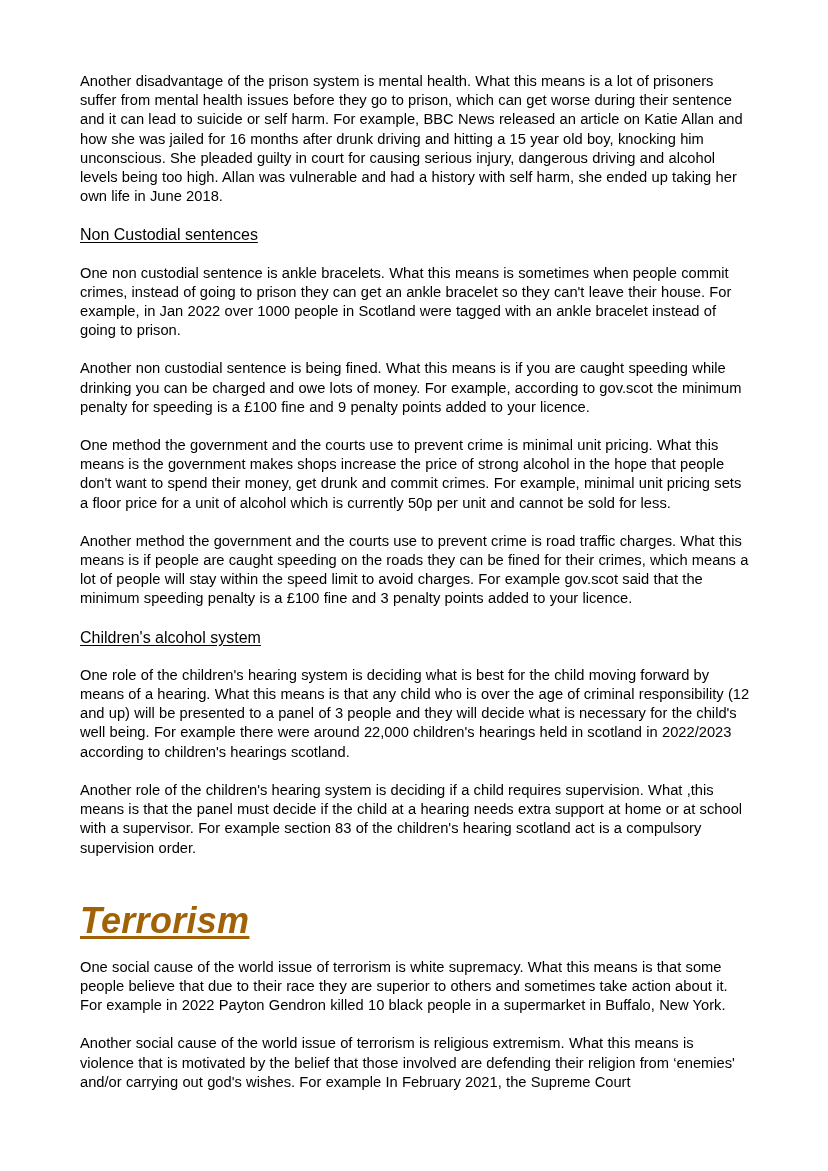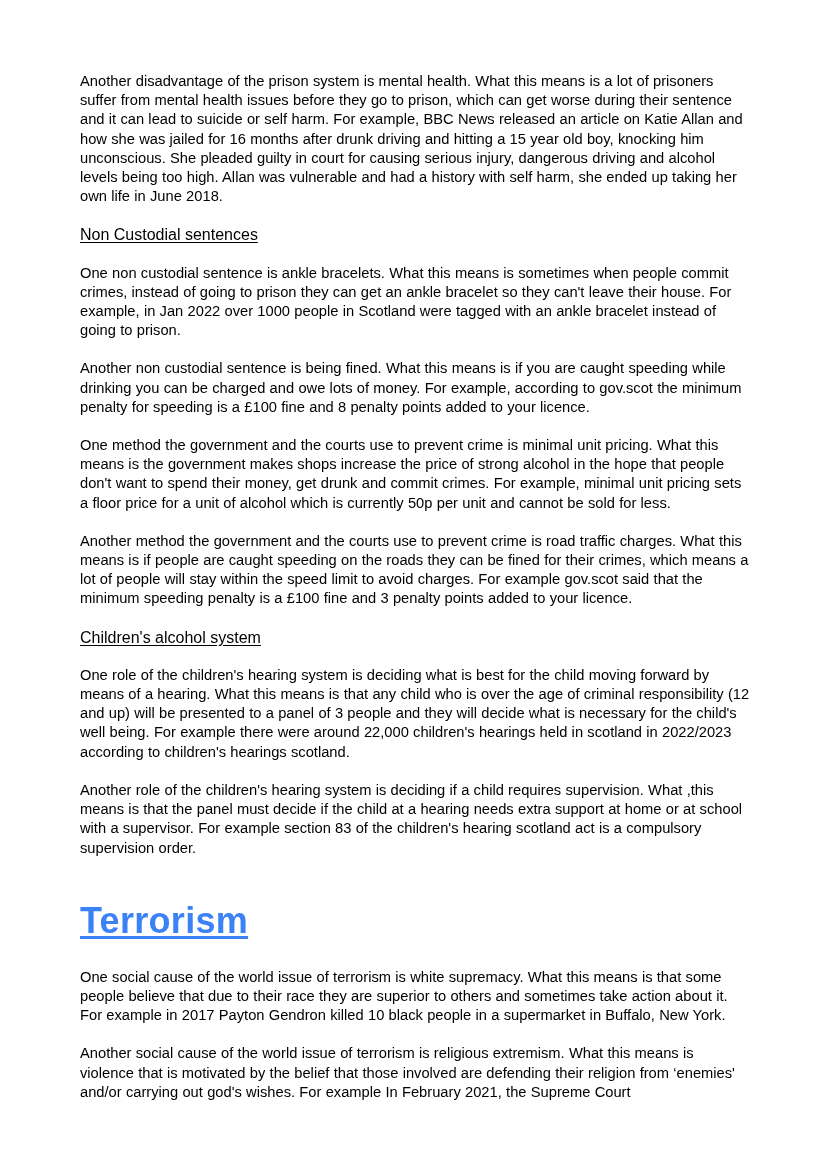--- a/index.html
+++ b/index.html
@@ -38,56 +38,57 @@
   h3.subhead {
     margin: 0 0 19px 0;
     font-size: 16px;
     line-height: 19.2px;
     font-weight: normal;
     text-decoration: underline;
     text-underline-offset: 2px;
     color: #000000;
   }
   h1.section-title {
-    margin: 42px 0 26px 0;
+    margin: 42px 0 16px 0;
     font-size: 36px;
     line-height: 42px;
     font-weight: bold;
     text-decoration: underline;
     text-underline-offset: 3px;
-    color: #3b82f6;
+    color: #a16207;
     letter-spacing: 0.3px;
+    font-style: italic;
   }
 </style>
 </head>
 <body>
 
 <div class="page">
   <div class="doc-body">
 
     <p class="para">Another disadvantage of the prison system is mental health. What this means is a lot of prisoners suffer from mental health issues before they go to prison, which can get worse during their sentence and it can lead to suicide or self harm. For example, BBC News released an article on Katie Allan and how she was jailed for 16 months after drunk driving and hitting a 15 year old boy, knocking him unconscious. She pleaded guilty in court for causing serious injury, dangerous driving and alcohol levels being too high. Allan was vulnerable and had a history with self harm, she ended up taking her own life in June 2018.</p>
 
     <h3 class="subhead">Non Custodial sentences</h3>
 
     <p class="para">One non custodial sentence is ankle bracelets. What this means is sometimes when people commit crimes, instead of going to prison they can get an ankle bracelet so they can't leave their house. For example, in Jan 2022 over 1000 people in Scotland were tagged with an ankle bracelet instead of going to prison.</p>
 
-    <p class="para">Another non custodial sentence is being fined. What this means is if you are caught speeding while drinking you can be charged and owe lots of money. For example, according to gov.scot the minimum penalty for speeding is a £100 fine and 8 penalty points added to your licence.</p>
+    <p class="para">Another non custodial sentence is being fined. What this means is if you are caught speeding while drinking you can be charged and owe lots of money. For example, according to gov.scot the minimum penalty for speeding is a £100 fine and 9 penalty points added to your licence.</p>
 
 
     <p class="para">One method the government and the courts use to prevent crime is minimal unit pricing. What this means is the government makes shops increase the price of strong alcohol in the hope that people don't want to spend their money, get drunk and commit crimes. For example, minimal unit pricing sets a floor price for a unit of alcohol which is currently 50p per unit and cannot be sold for less.</p>
 
     <p class="para">Another method the government and the courts use to prevent crime is road traffic charges. What this means is if people are caught speeding on the roads they can be fined for their crimes, which means a lot of people will stay within the speed limit to avoid charges. For example gov.scot said that the minimum speeding penalty is a £100 fine and 3 penalty points added to your licence.</p>
 
     <h3 class="subhead">Children's alcohol system</h3>
 
     <p class="para">One role of the children's hearing system is deciding what is best for the child moving forward by means of a hearing. What this means is that any child who is over the age of criminal responsibility (12 and up) will be presented to a panel of 3 people and they will decide what is necessary for the child's well being. For example there were around 22,000 children's hearings held in scotland in 2022/2023 according to children's hearings scotland.</p>
 
     <p class="para">Another role of the children's hearing system is deciding if a child requires supervision. What ,this means is that the panel must decide if the child at a hearing needs extra support at home or at school with a supervisor. For example section 83 of the children's hearing scotland act is a compulsory supervision order.</p>
 
     <h1 class="section-title">Terrorism</h1>
 
 
-    <p class="para">One social cause of the world issue of terrorism is white supremacy. What this means is that some people believe that due to their race they are superior to others and sometimes take action about it. For example in 2017 Payton Gendron killed 10 black people in a supermarket in Buffalo, New York.</p>
+    <p class="para">One social cause of the world issue of terrorism is white supremacy. What this means is that some people believe that due to their race they are superior to others and sometimes take action about it. For example in 2022 Payton Gendron killed 10 black people in a supermarket in Buffalo, New York.</p>
 
     <p class="para">Another social cause of the world issue of terrorism is religious extremism.  What this means is violence that is motivated by the belief that those involved are defending their religion from ‘enemies' and/or carrying out god's wishes. For example In February 2021, the Supreme Court</p>
 
   </div>
 </div>
 
 </body></html>

